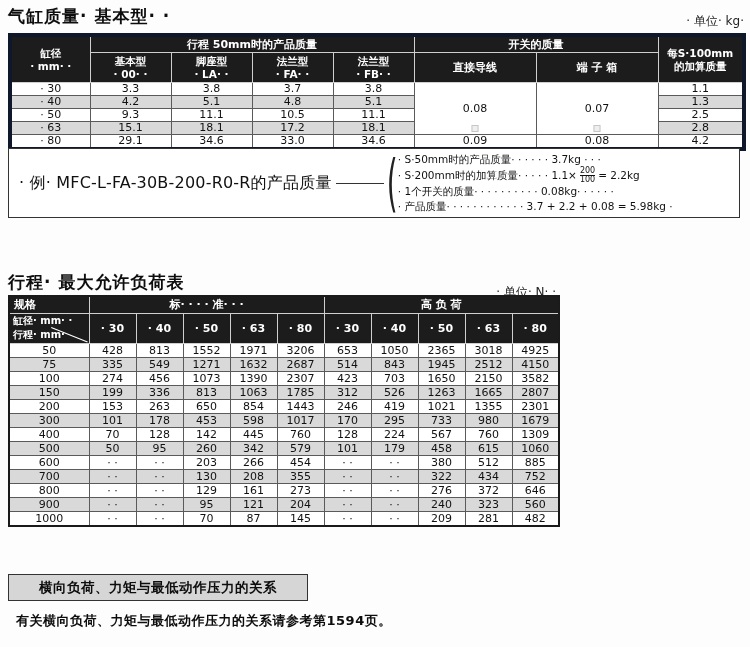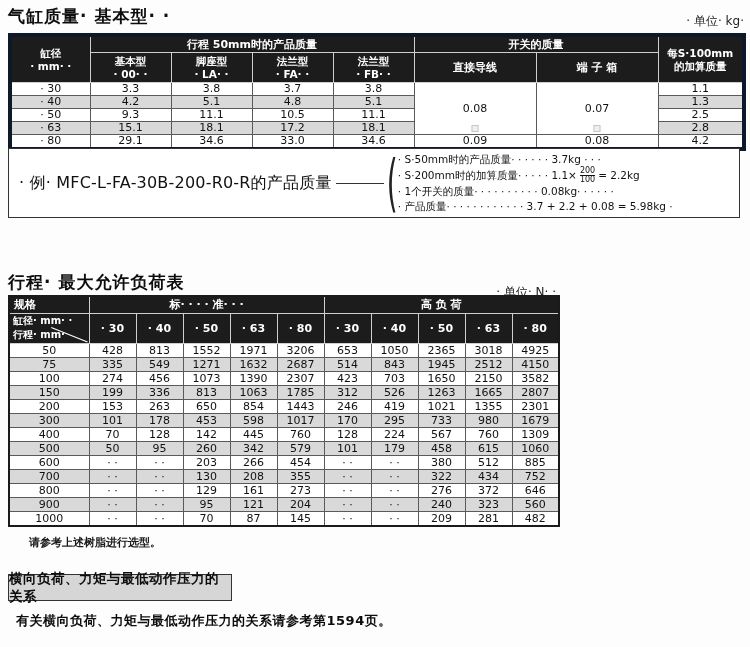--- a/index.html
+++ b/index.html
@@ -63,21 +63,21 @@
   }
   .ex-lines { display:flex; flex-direction:column; font-size:10.5px; line-height:15px; white-space:nowrap; }
   .ex-lines > div { display:flex; align-items:center; }
   .frac { display:inline-flex; flex-direction:column; font-size:8px; line-height:8px; text-align:center; margin:0 3px; }
   .frac .den { border-top:1px solid #111; }
 
   
   #notes { position:absolute; left:8px; top:536px; font-size:11px; font-weight:bold; line-height:14px; color:#1a1a1a; }
   #notes .indent { padding-left:21px; }
   #link-box {
-    position:absolute; left:8px; top:574px; width:224px; height:27px;
+    position:absolute; left:8px; top:574px; width:300px; height:27px;
     background:#d6d6d6; border:1px solid #333;
     display:flex; align-items:center; justify-content:center;
     font-size:13.5px; font-weight:bold; letter-spacing:0.5px; color:#0d0d0d;
   }
   #footer-text { position:absolute; left:8px; top:612px; font-size:13px; font-weight:bold; letter-spacing:0.5px; color:#0d0d0d;margin-left:8px; }
 </style>
 </head>
 <body>
 
 <h2 class="sec-title" id="t1-title">气缸质量· 基本型· ·</h2>
@@ -411,20 +411,19 @@
         <td>· ·</td>
         <td>· ·</td>
         <td>209</td>
         <td>281</td>
         <td>482</td>
       </tr>
     </tbody>
 </table>
 
 <div id="notes">
-  <div class="indent">请参考上述树脂进行选型。</div>
 </div>
 
 <div id="link-box">
   <span>横向负荷、力矩与最低动作压力的关系</span>
 </div>
 
 <div id="footer-text">有关横向负荷、力矩与最低动作压力的关系请参考第1594页。</div>
 
 </body></html>

